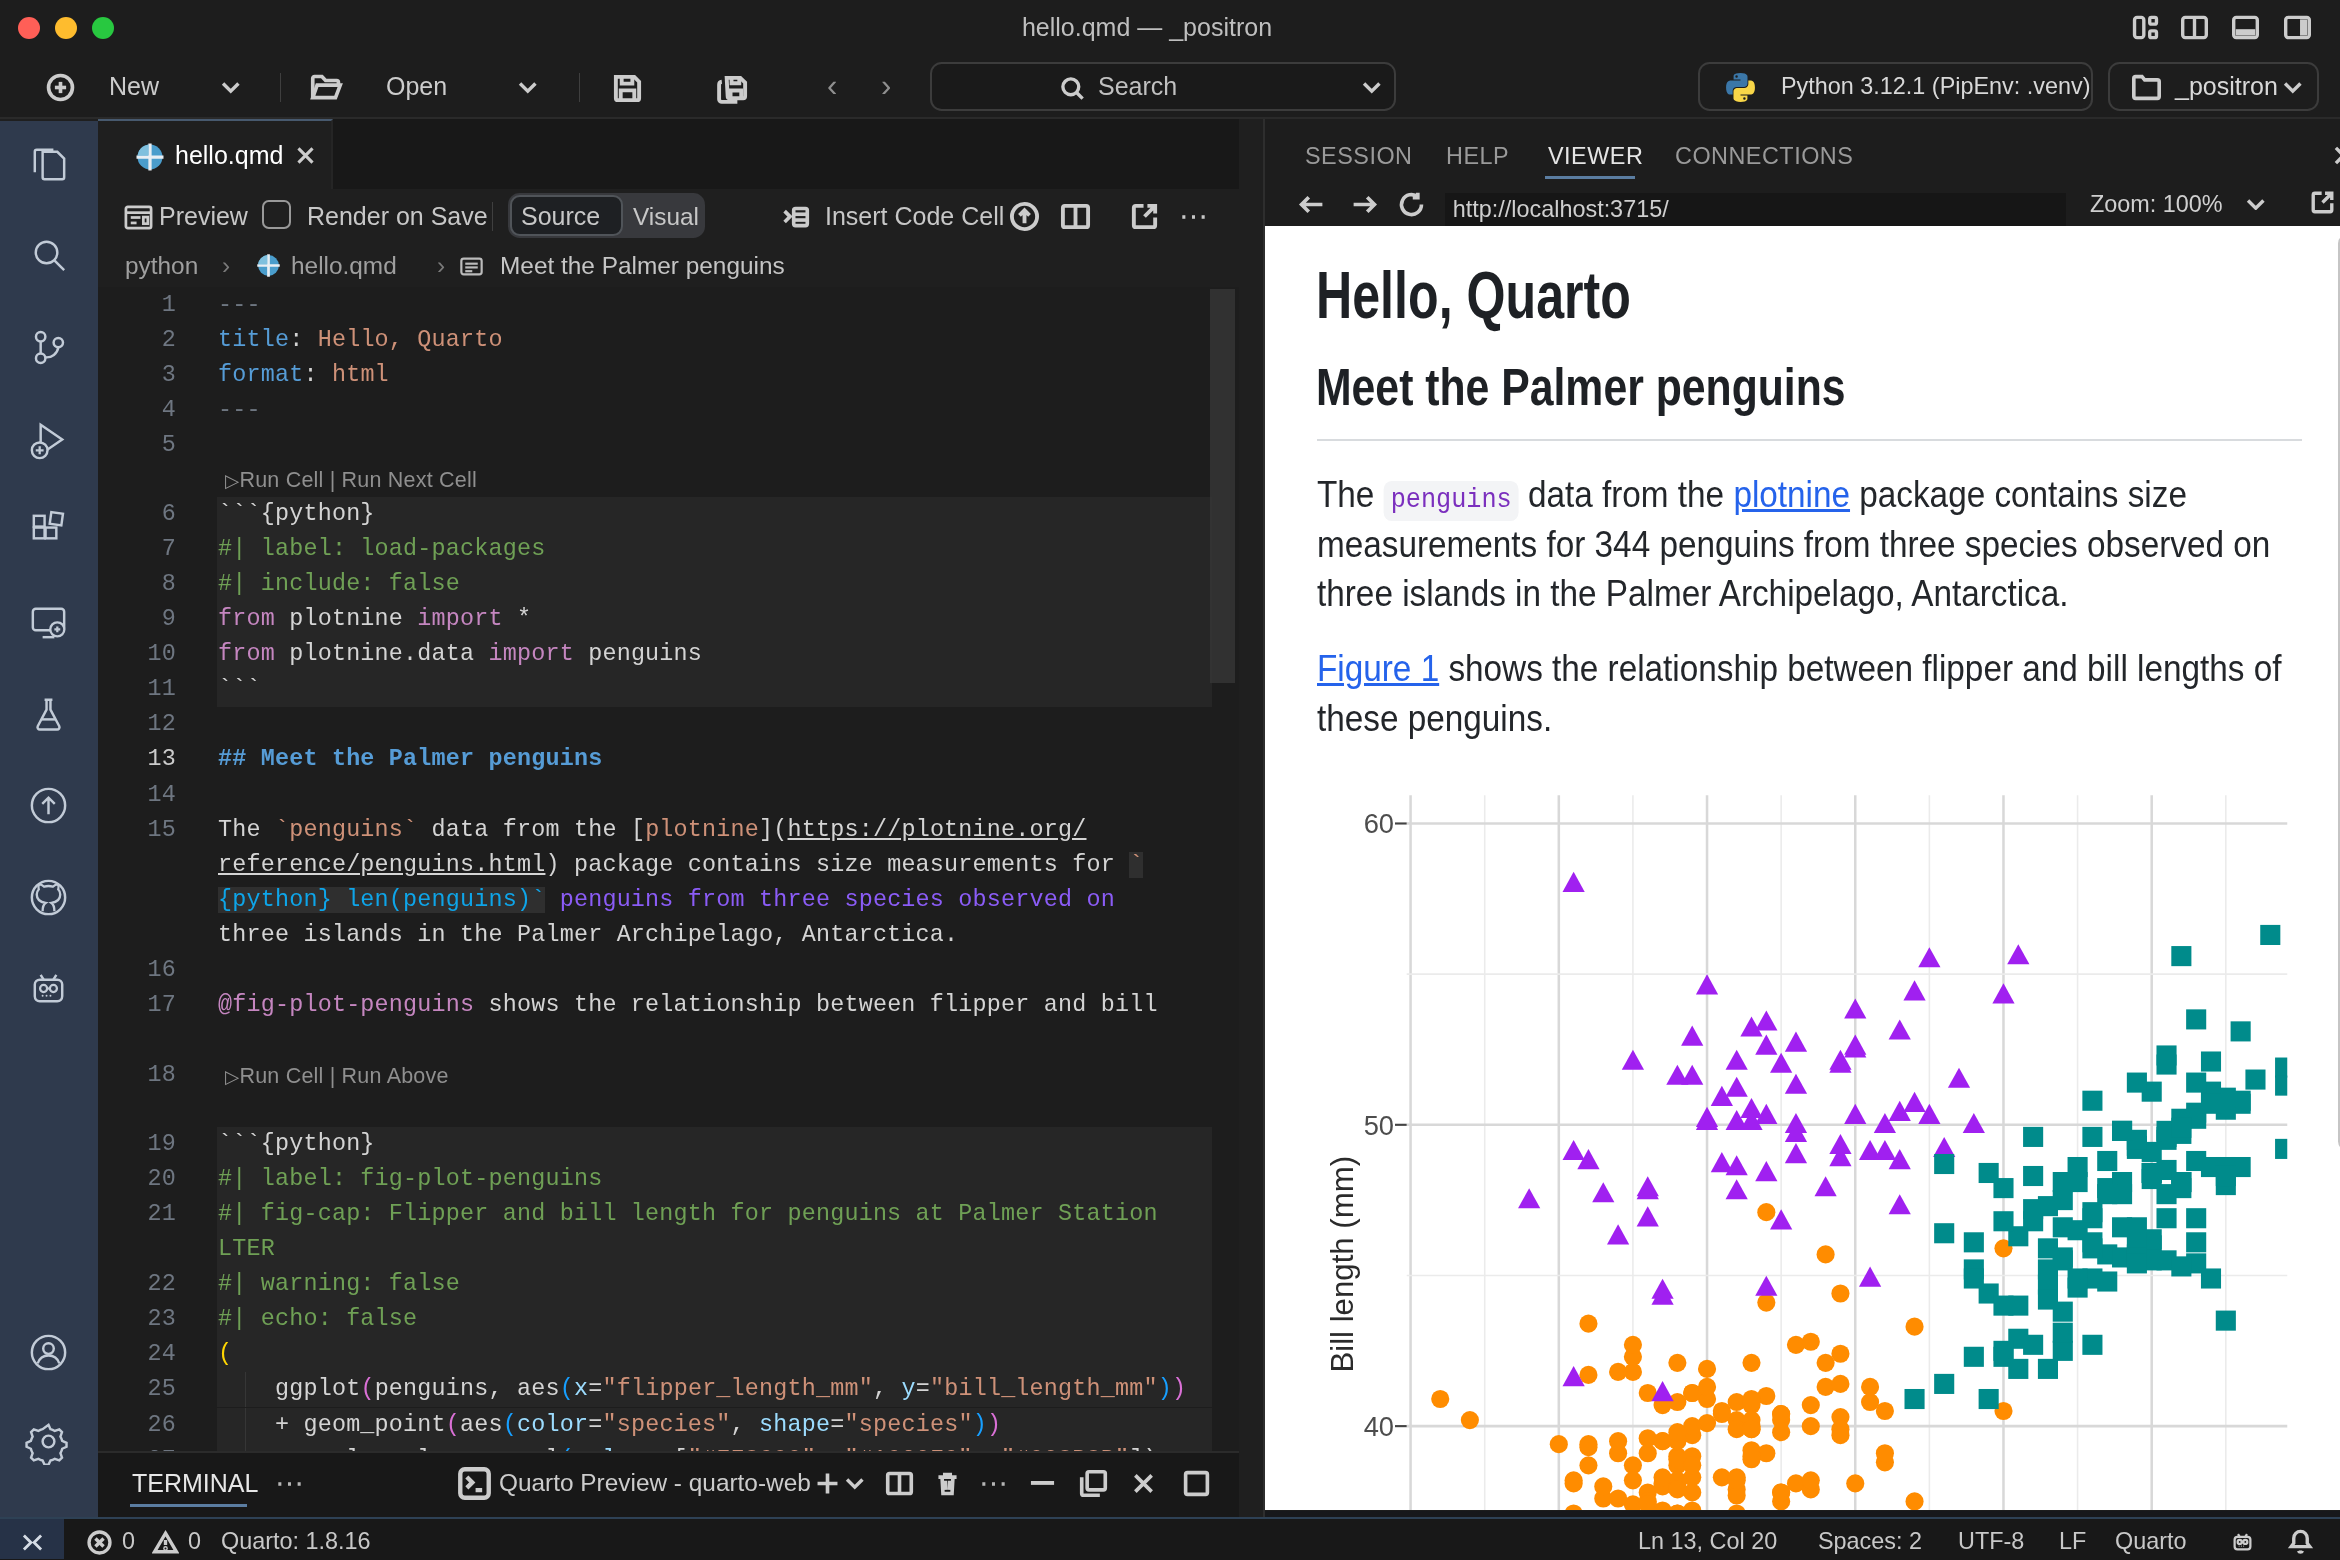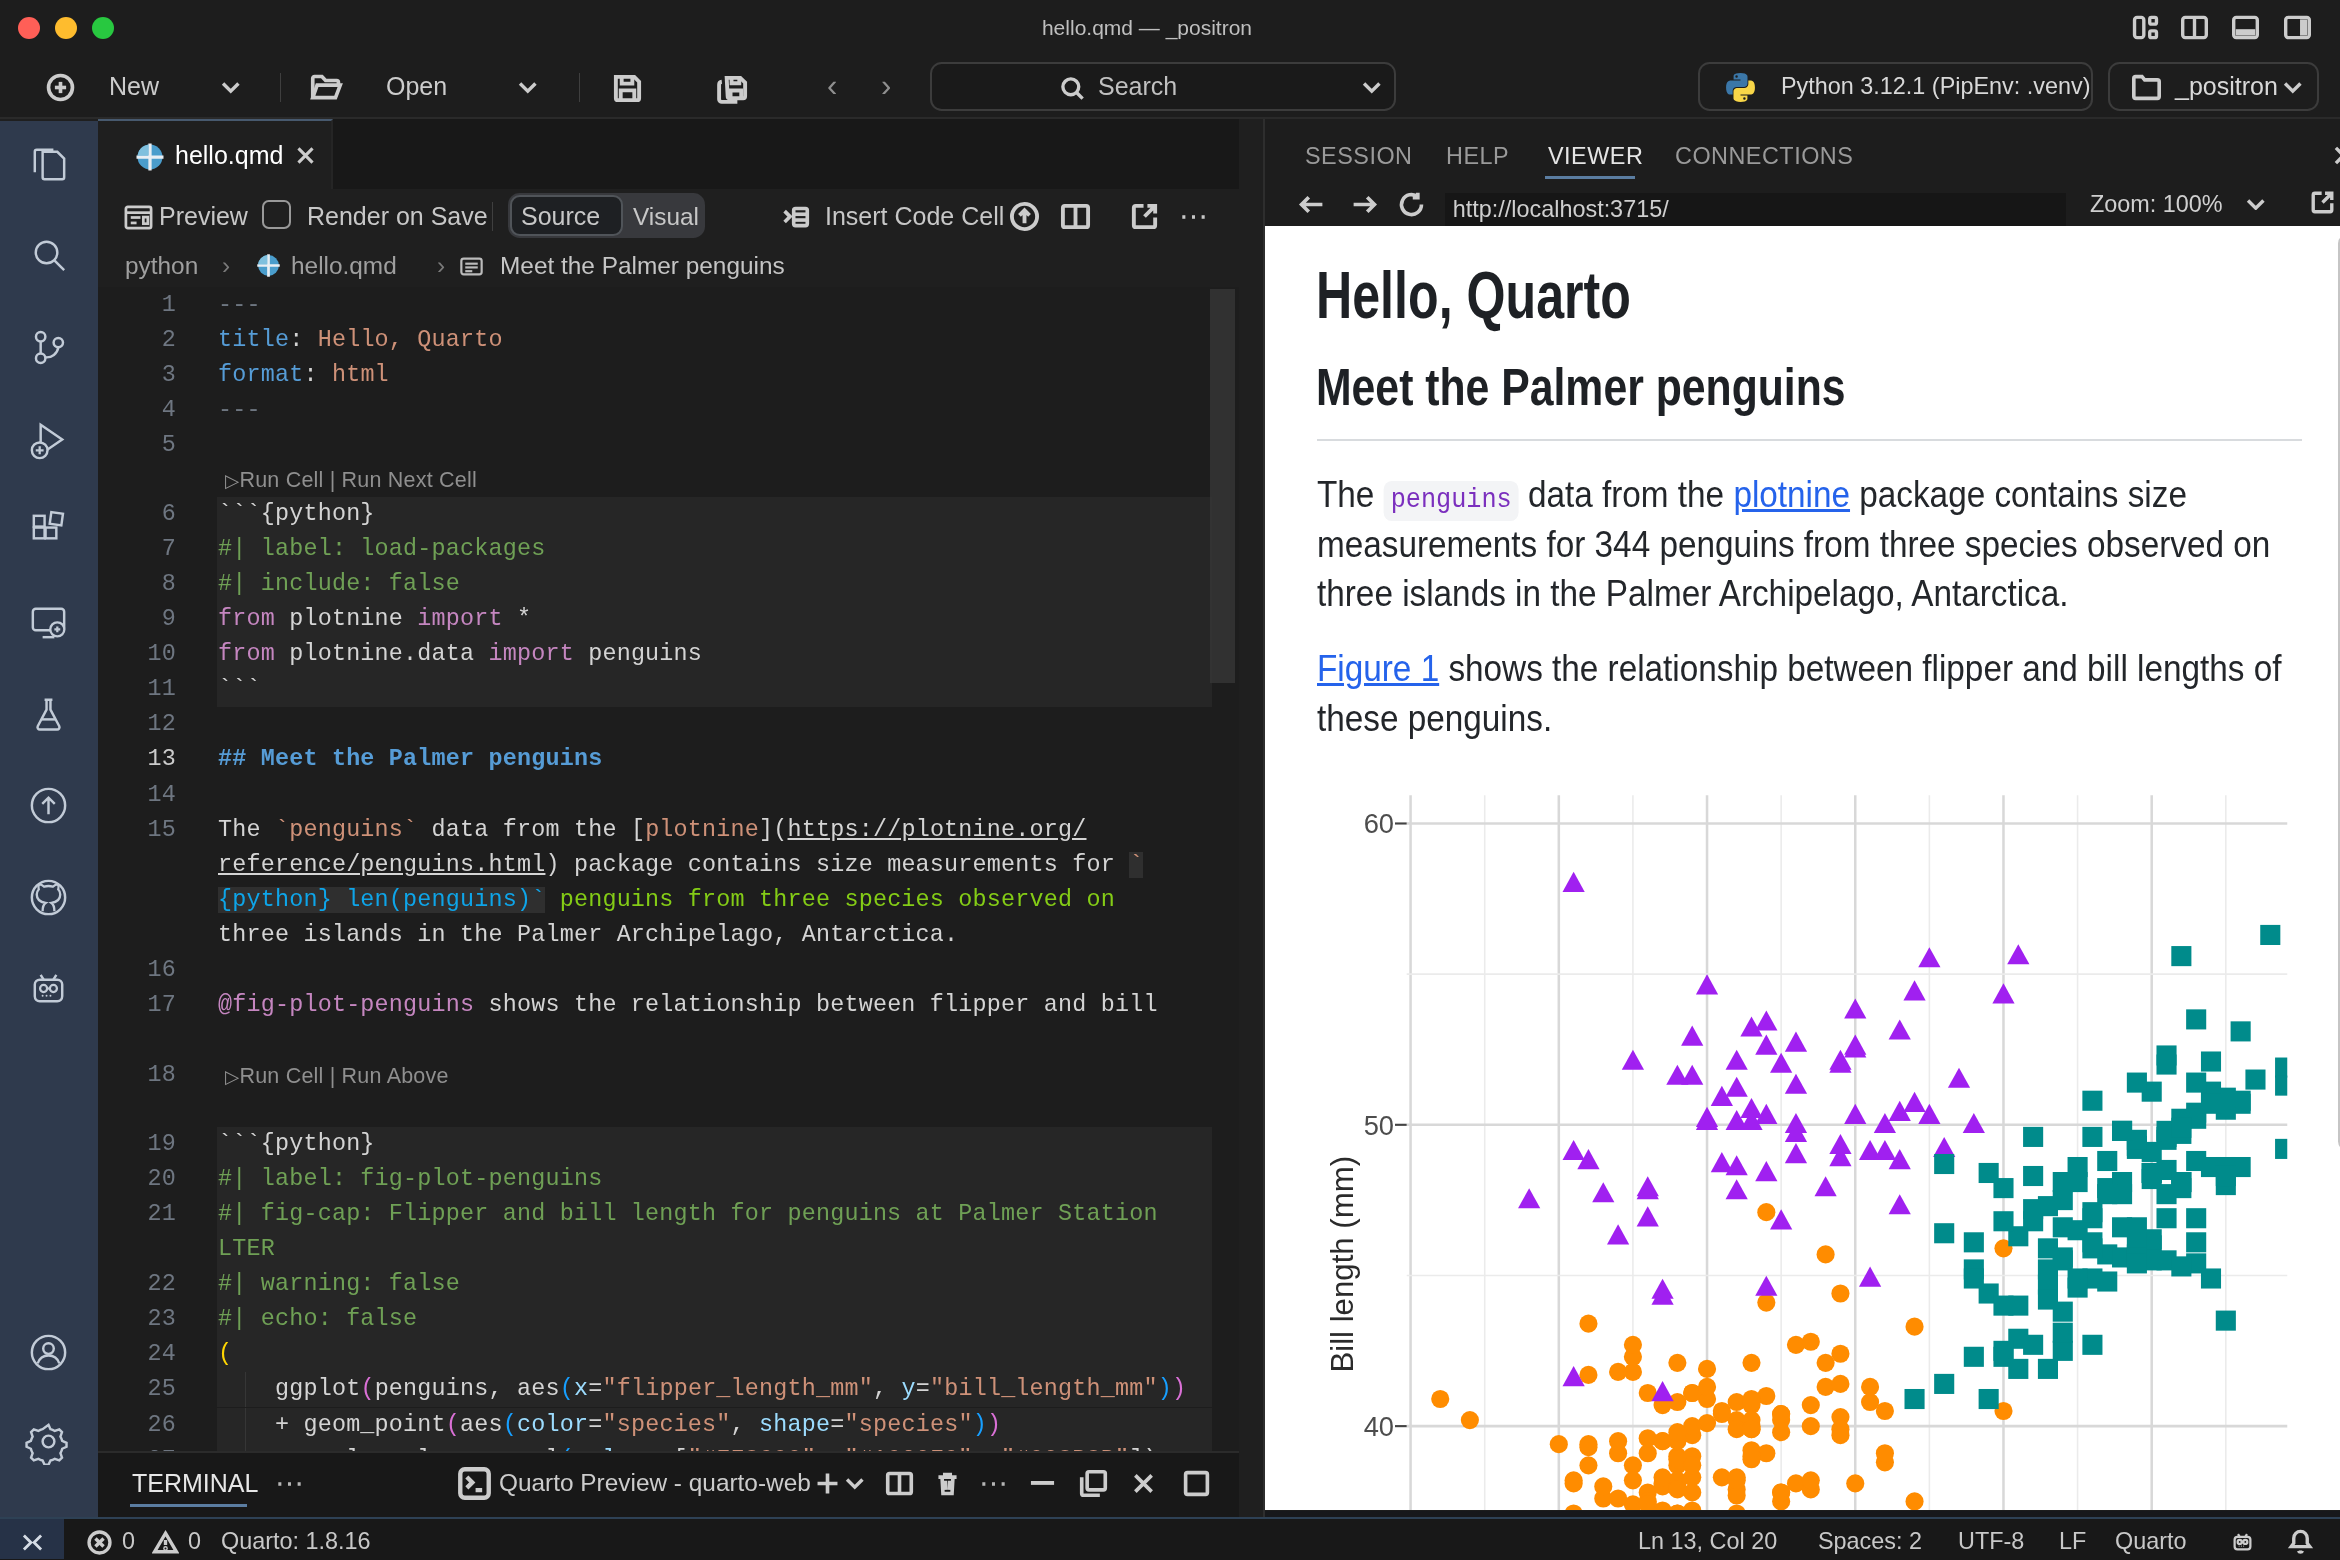--- a/index.html
+++ b/index.html
@@ -1,20 +1,20 @@
 <!DOCTYPE html>
 <html><head><meta charset="utf-8"><style>
 *{margin:0;padding:0;box-sizing:border-box;}
 html,body{width:2341px;height:1560px;overflow:hidden;background:#1f1f1f;font-family:"Liberation Sans",sans-serif;}
 .abs{position:absolute;}
 #app{position:relative;width:2341px;height:1560px;}
 
 #titlebar{position:absolute;left:0;top:0;width:2341px;height:55px;background:#1d1d1d;}
 .tl{position:absolute;top:16.6px;width:22.4px;height:22.4px;border-radius:50%;}
-#title{position:absolute;top:0;left:0;width:2294px;height:55px;line-height:55px;text-align:center;color:#bfbfbf;font-size:21px;font-weight:500;}
+#title{position:absolute;top:0;left:0;width:2294px;height:55px;line-height:55px;text-align:center;color:#bfbfbf;font-size:25px;font-weight:500;}
 
 #row2{position:absolute;left:0;top:55px;width:2341px;height:64px;background:#1d1d1d;border-bottom:2px solid #2a2a2a;}
 .r2t{position:absolute;top:0;height:62px;line-height:62px;color:#cccccc;font-size:25px;}
 .r2sep{position:absolute;top:17.6px;width:1px;height:29px;background:#3f3f3f;}
 .btn{position:absolute;border:2px solid #3c3c3c;border-radius:11.7px;height:49px;top:6.8px;}
 
 #actbar{position:absolute;left:0;top:121px;width:98px;height:1397px;background:#2f3a4d;}
 .aicon{position:absolute;left:25px;width:47px;height:47px;}
 #tabstrip{position:absolute;left:98px;top:119px;width:1141px;height:70px;background:#181818;}
 #tab{position:absolute;left:0px;top:0px;width:235px;height:70px;background:#1f1f1f;border-top:2px solid #47596e;border-right:2px solid #252525;}
@@ -302,21 +302,21 @@
 <div class="cl" style="top:385px"><span style="color:#d4d4d4;">```</span></div>
 <div class="gut" style="top:420px">12</div>
 <div class="cl" style="top:420px"></div>
 <div class="gut numact" style="top:455px">13</div>
 <div class="cl" style="top:455px"><span style="color:#569cd6;font-weight:bold;">## Meet the Palmer penguins</span></div>
 <div class="gut" style="top:491px">14</div>
 <div class="cl" style="top:491px"></div>
 <div class="gut" style="top:526px">15</div>
 <div class="cl" style="top:526px"><span style="color:#d4d4d4;">The </span><span style="color:#ce9178;">`penguins`</span><span style="color:#d4d4d4;"> data from the [</span><span style="color:#ce9178;">plotnine</span><span style="color:#d4d4d4;">](</span><span style="color:#d4d4d4;"><u>https://plotnine.org/</u></span></div>
 <div class="cl" style="top:561px"><span style="color:#d4d4d4;"><u>reference/penguins.html</u>)</span><span style="color:#d4d4d4;"> package contains size measurements for </span><span style="color:#ce9178;background:#2f2f2f;">`</span></div>
-<div class="cl" style="top:596px"><span style="color:#0ea5e9;background:#2f2f2f;">{python} len(penguins)`</span><span style="color:#84cc16;"> penguins from three species observed on</span></div>
+<div class="cl" style="top:596px"><span style="color:#0ea5e9;background:#2f2f2f;">{python} len(penguins)`</span><span style="color:#8b5cf6;"> penguins from three species observed on</span></div>
 <div class="cl" style="top:631px"><span style="color:#d4d4d4;">three islands in the Palmer Archipelago, Antarctica.</span></div>
 <div class="gut" style="top:666px">16</div>
 <div class="cl" style="top:666px"></div>
 <div class="gut" style="top:701px">17</div>
 <div class="cl" style="top:701px"><span style="color:#C586C0;">@fig-plot-penguins</span><span style="color:#d4d4d4;"> shows the relationship between flipper and bill</span></div>
 <div class="gut" style="top:771px">18</div>
 <div class="cl" style="top:771px"></div>
 <div class="lens" style="top:773px"><span style="font-size:18.5px;">▷</span>Run Cell | Run Above</div>
 <div class="cellbg" style="top:840px"></div>
 <div class="gut" style="top:840px">19</div>

